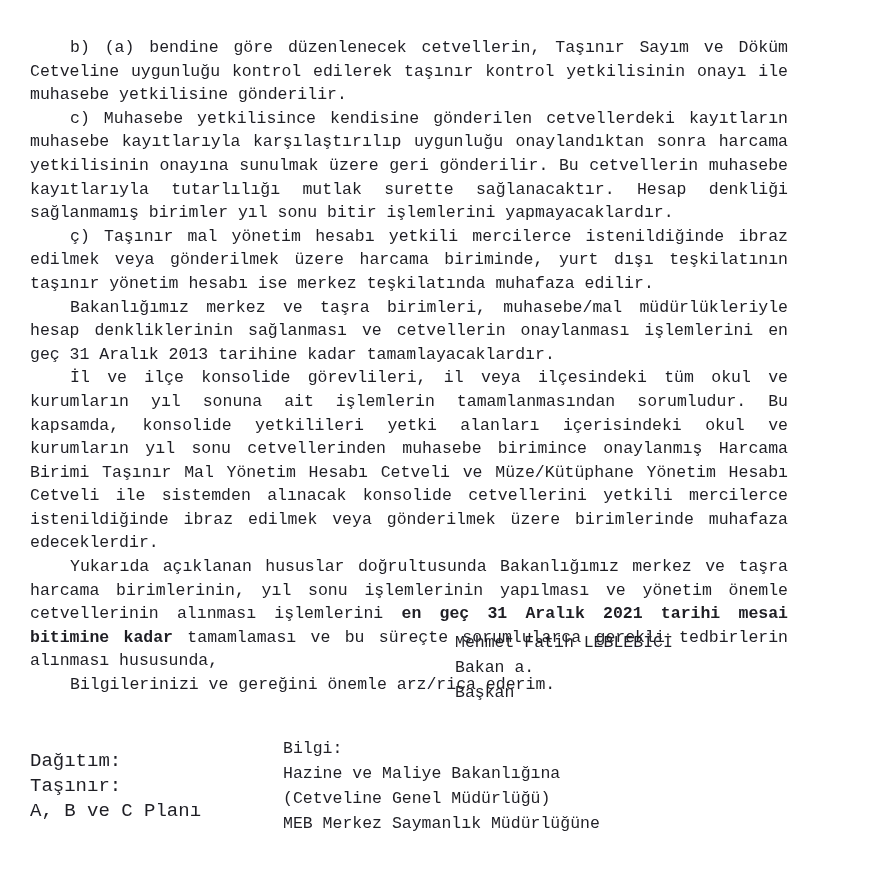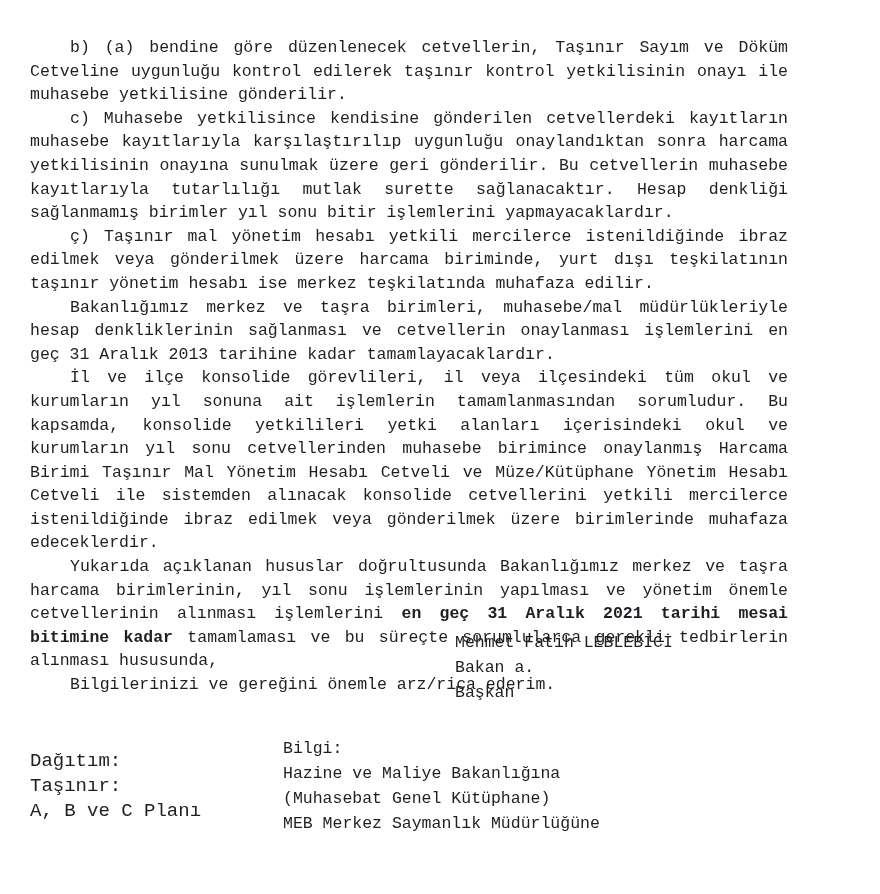--- a/index.html
+++ b/index.html
@@ -78,17 +78,17 @@
 
   <div class="dist-left">
     <div>Dağıtım:</div>
     <div>Taşınır:</div>
     <div>A, B ve C Planı</div>
   </div>
 
   <div class="dist-right">
     <div>Bilgi:</div>
     <div>Hazine ve Maliye Bakanlığına</div>
-    <div>(Muhasebat Genel Kütüphane)</div>
+    <div>(Cetveline Genel Müdürlüğü)</div>
     <div>MEB Merkez Saymanlık Müdürlüğüne</div>
   </div>
 
 </div>
 
 </body></html>

